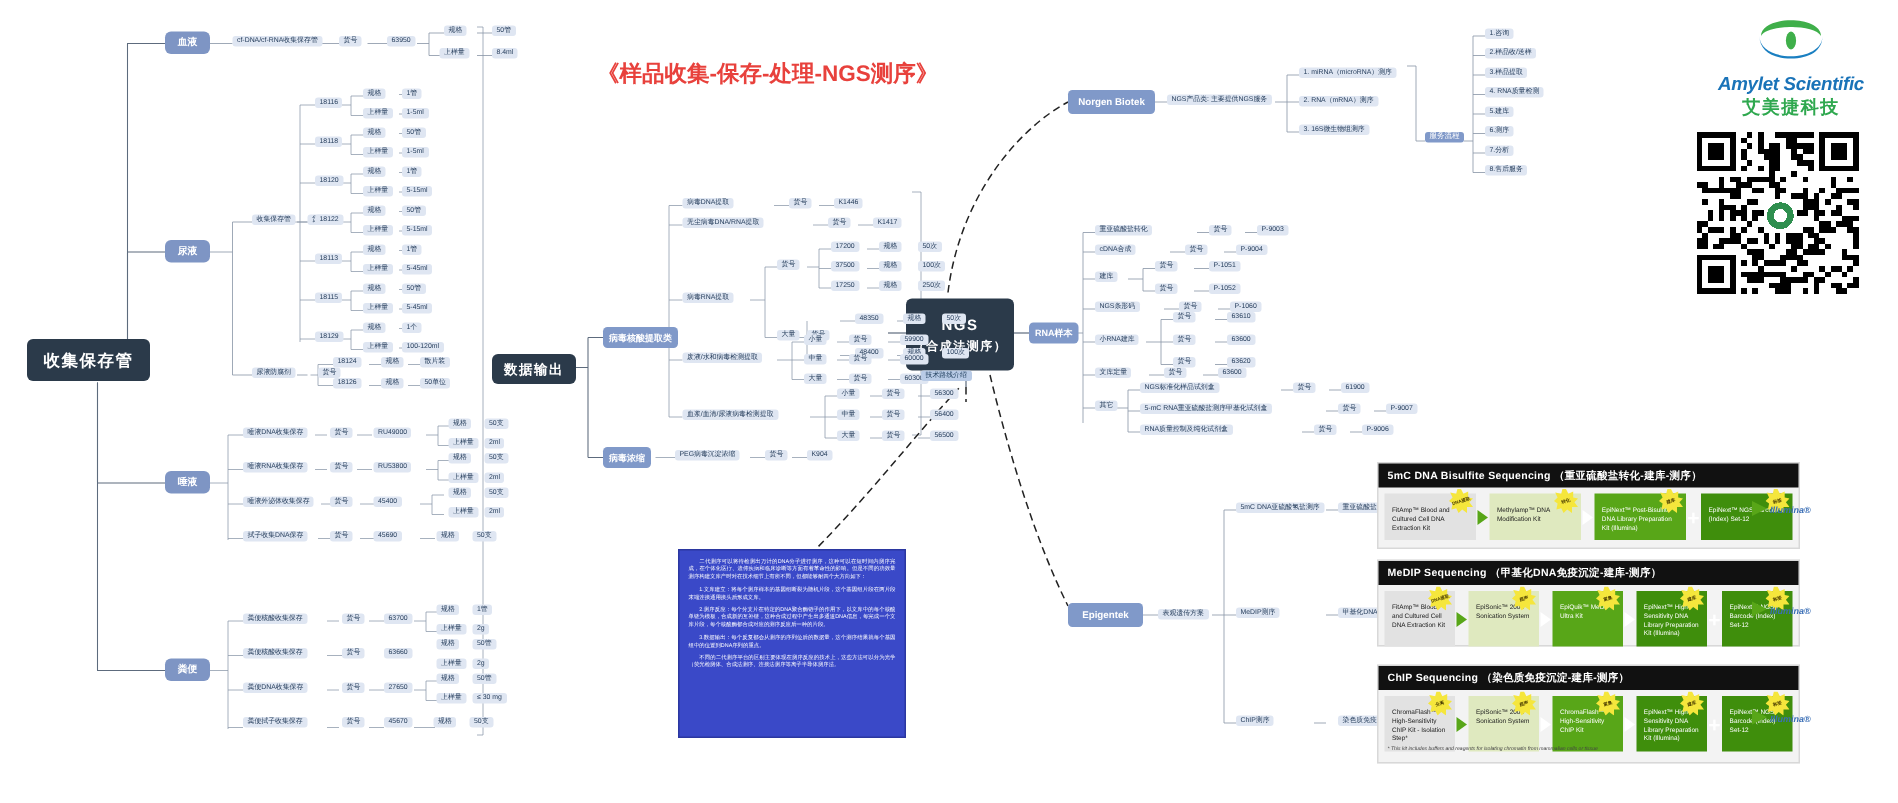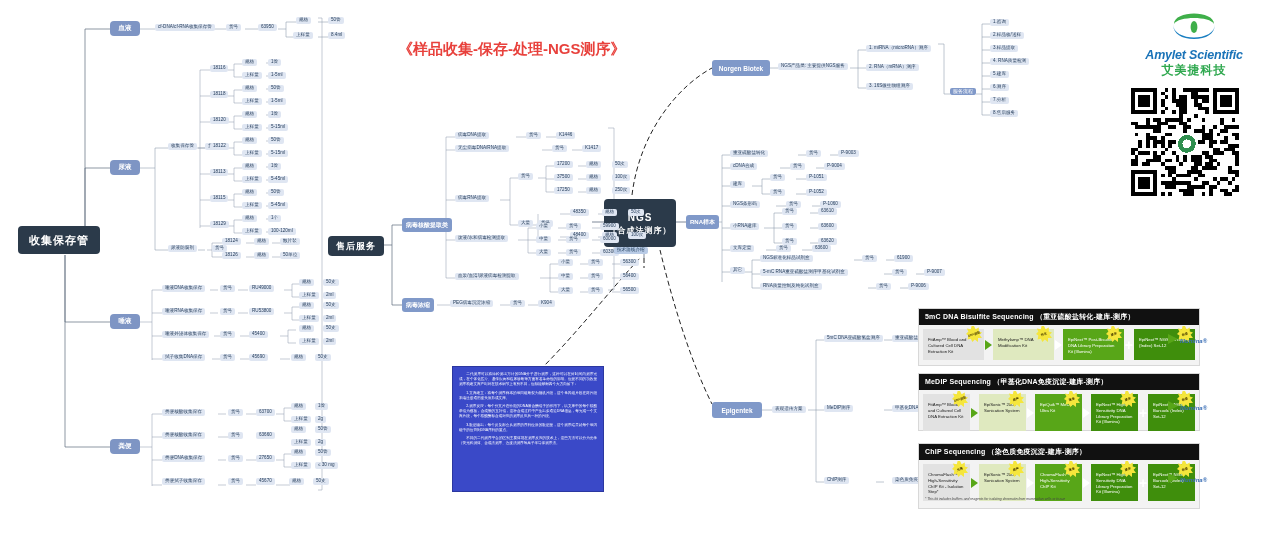--- a/index.html
+++ b/index.html
@@ -246,21 +246,21 @@
       <path d="M884 340 L892 340 M884 410 L892 410 M876 482 L884 482"></path>
       <path d="M968 340 L978 340"></path>
       <path d="M968 410 L978 410"></path>
       <path d="M960 482 L970 482"></path>
     </g>
   </svg>
 
   <div class="title" style="left:398px; top:40px;">《样品收集-保存-处理-NGS测序》</div>
 
   <div class="rootnode" style="left:18px; top:226px; width:82px; height:28px; font-size:11px;">收集保存管</div>
-  <div class="rootnode" style="left:328px; top:236px; width:56px; height:20px; font-size:9px;">售后服务</div>
+  <div class="rootnode" style="left:328px; top:236px; width:56px; height:20px; font-size:9px;">数据输出</div>
   <div class="rootnode" style="left:604px; top:199px; width:72px; height:48px; flex-direction:column; font-size:10px; line-height:1.5;">
     <span>NGS</span>
     <span style="font-size:8px;">（合成法测序）</span>
   </div>
 
   <div class="catnode" style="left:110px; top:21px; width:30px; height:15px;">血液</div>
   <div class="catnode" style="left:110px; top:160px; width:30px; height:15px;">尿液</div>
   <div class="catnode" style="left:110px; top:314px; width:30px; height:15px;">唾液</div>
   <div class="catnode" style="left:110px; top:439px; width:30px; height:15px;">粪便</div>
 

